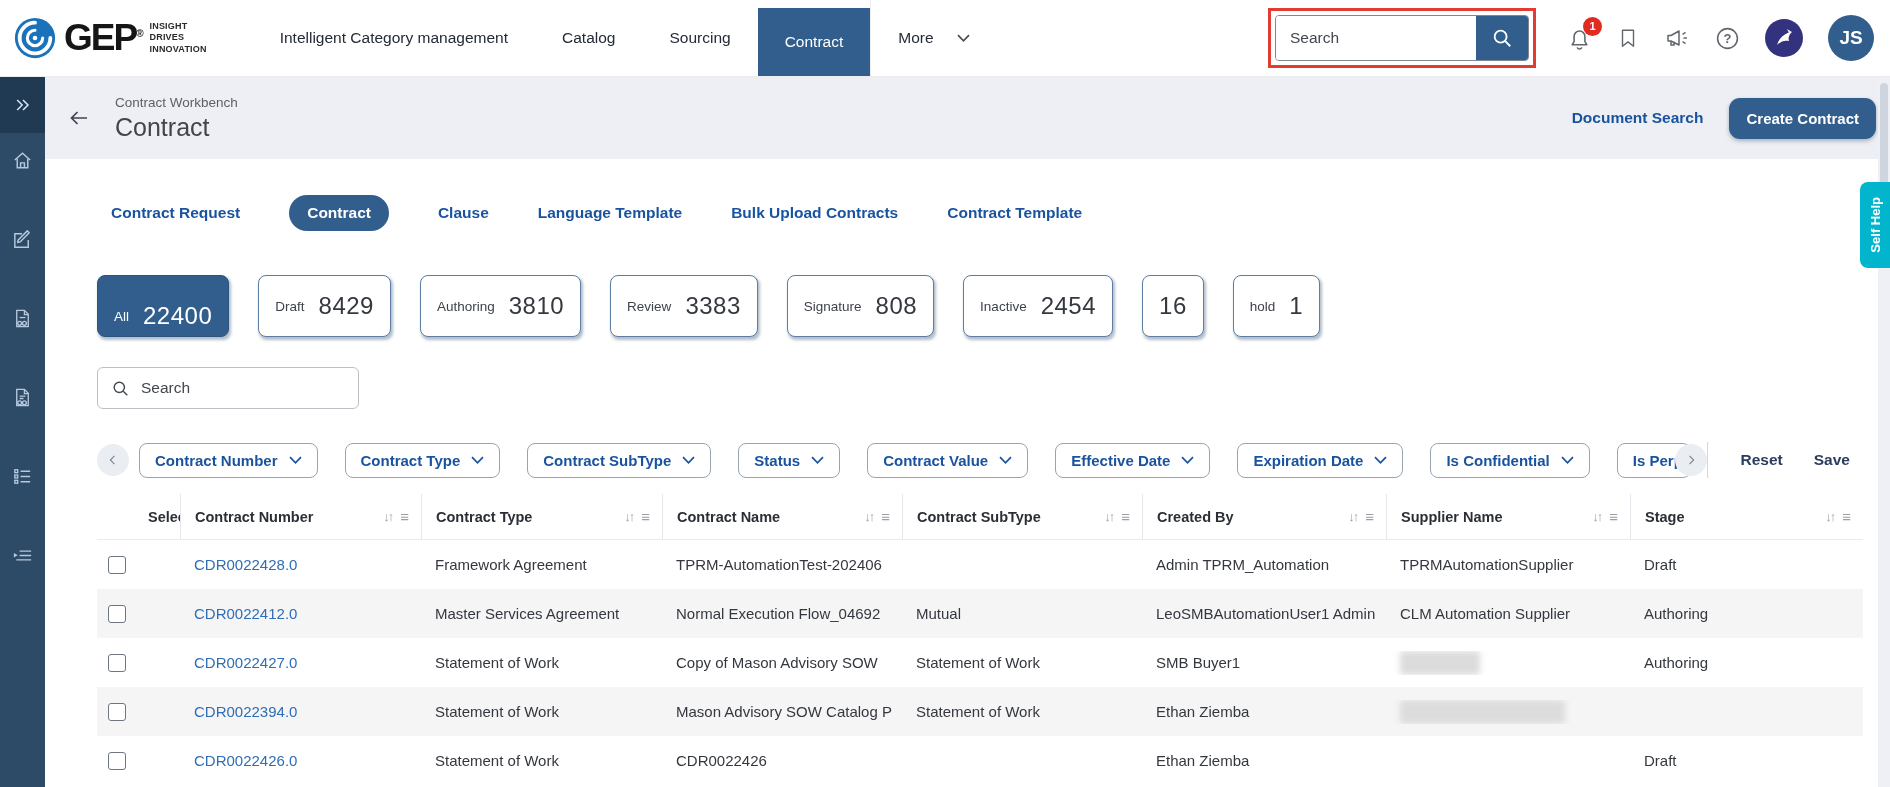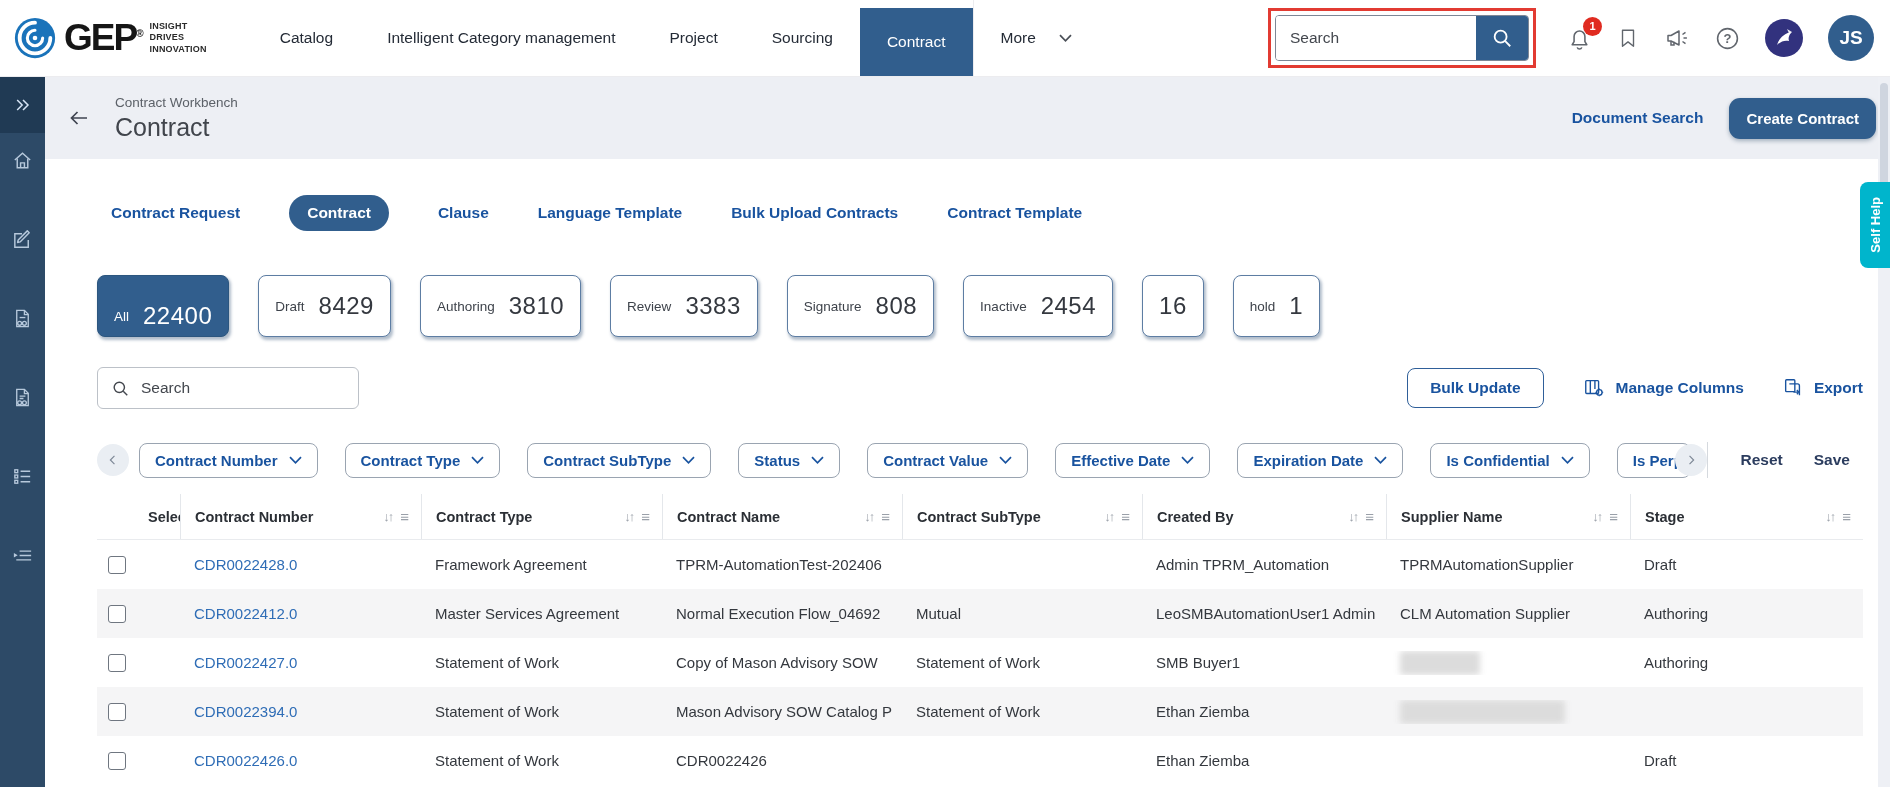--- a/index.html
+++ b/index.html
@@ -145,27 +145,24 @@
       <circle cx="24" cy="24" r="2.4" fill="#fff"></circle>
     </svg>
     <span class="brand">GEP</span>
     <span class="tagline">INSIGHT
 DRIVES
 INNOVATION</span>
   </div>
 
   <div class="nav-menu" id="nav-items">
       <div class="nav-item">
+        <span class="nav-label">Intelligent Category management</span>
+      </div>
+      <div class="nav-item">
         <span class="nav-label">Catalog</span>
-      </div>
-      <div class="nav-item">
-        <span class="nav-label">Intelligent Category management</span>
-      </div>
-      <div class="nav-item">
-        <span class="nav-label">Project</span>
       </div>
       <div class="nav-item">
         <span class="nav-label">Sourcing</span>
       </div>
       <div class="nav-item active">
         <span class="nav-label">Contract</span>
       </div>
       <div class="nav-item divided">
         <span class="nav-label">More</span>
         <span class="chev-icon">
@@ -351,40 +348,20 @@
       </div>
     </div>
 
   <div class="toolbar">
     <div class="tb-search">
       <svg width="19" height="19" viewBox="0 0 24 24" fill="none" stroke="currentColor" stroke-width="1.8">
         <circle cx="10.5" cy="10.5" r="6.5"></circle>
           <path d="M15.5 15.5L20.5 20.5"></path>
       </svg>
       <input type="text" placeholder="Search" style="">
-    </div>
-    <div class="tb-right">
-      <button class="bulk-btn">Bulk Update</button>
-      <div class="tb-link">
-        <svg width="24" height="22" viewBox="0 0 24 24" fill="none" stroke="currentColor" stroke-width="1.5">
-          <rect x="3" y="4" width="14" height="14" rx="1"></rect>
-            <path d="M8 4v14M13 4v9"></path>
-          <circle cx="17.8" cy="16.8" r="3"></circle>
-          <path d="M17.8 12.6v1M17.8 20v1M13.6 16.8h1M21 16.8h1" stroke-width="1.3"></path>
-        </svg>
-        <span>Manage Columns</span>
-      </div>
-      <div class="tb-link">
-        <svg width="22" height="22" viewBox="0 0 24 24" fill="none" stroke="currentColor" stroke-width="1.5">
-          <rect x="4" y="3" width="10" height="13" rx="1"></rect>
-          <path d="M8 7.5h9a2 2 0 0 1 2 2V20"></path>
-          <path d="M12.5 16.5h6m0 0-2.3-2.3m2.3 2.3-2.3 2.3"></path>
-        </svg>
-        <span>Export</span>
-      </div>
     </div>
   </div>
 
   <div class="filterbar">
     <div class="circle-btn">
       <svg width="14" height="14" viewBox="0 0 24 24" fill="none" stroke="currentColor" stroke-width="2">
           <path d="M14.5 5l-7 7 7 7"></path>
         </svg>
     </div>
     <div class="pills" id="pills">

